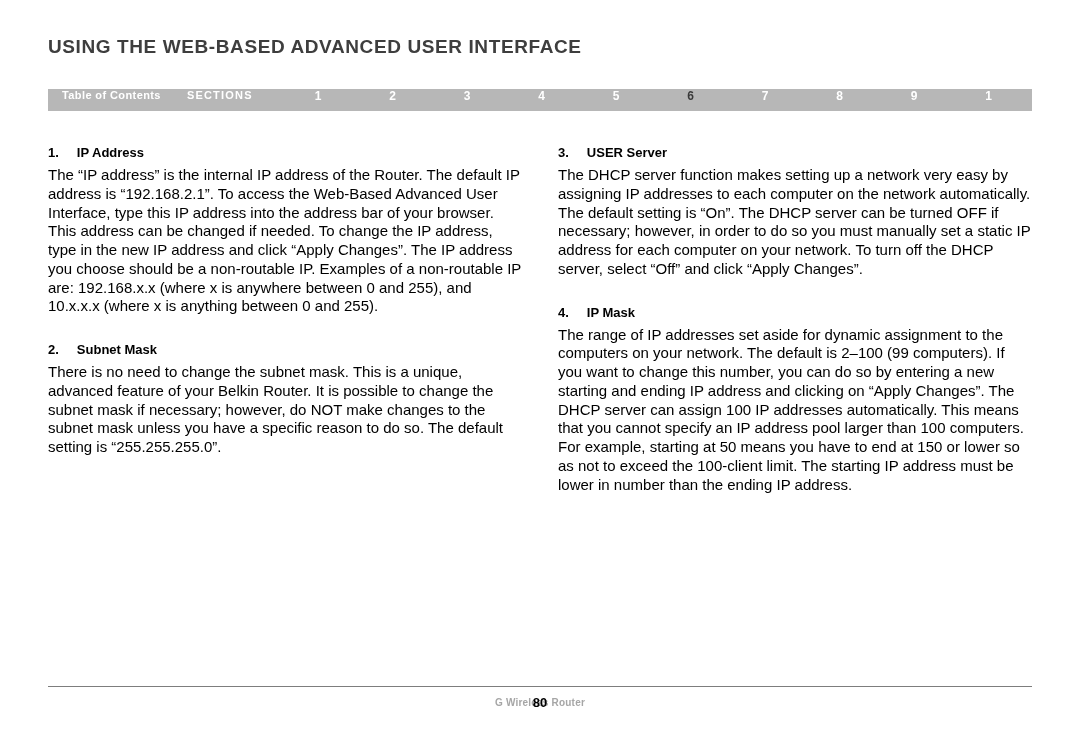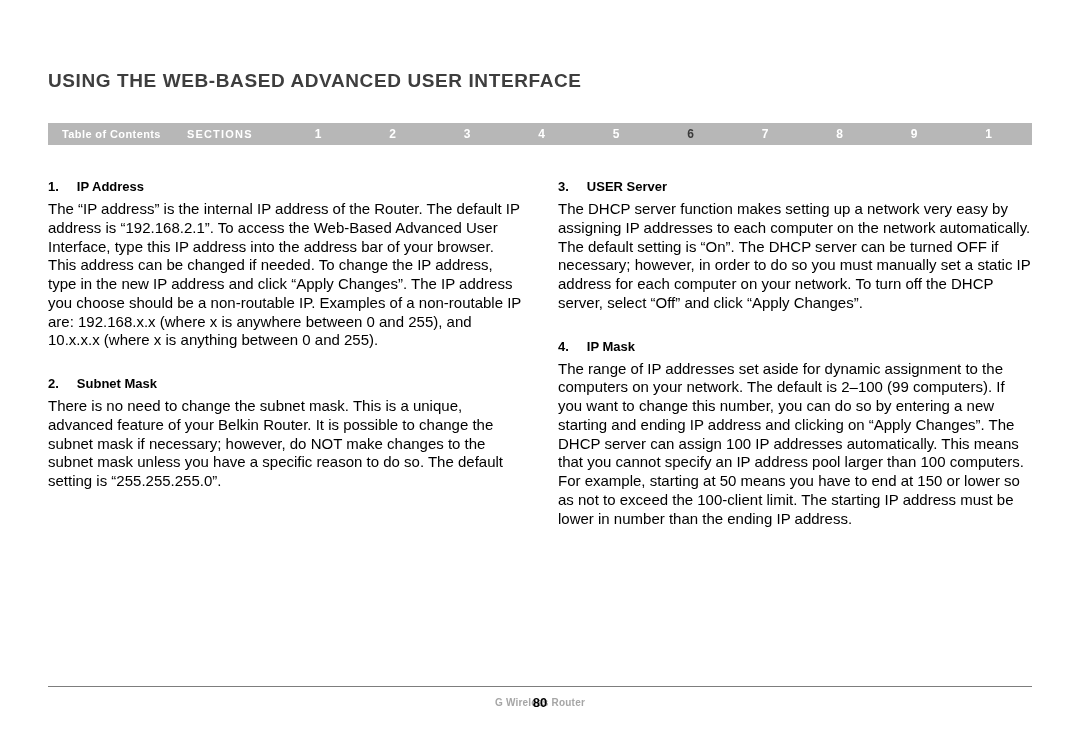--- a/index.html
+++ b/index.html
@@ -9,33 +9,33 @@
     height: 756px;
     background: #ffffff;
     font-family: Arial, Helvetica, sans-serif;
     color: #000000;
   }
   .page {
     position: relative;
     width: 1080px;
     height: 756px;
     box-sizing: border-box;
-    padding: 70px 48px 0 48px;
+    padding: 36px 48px 0 48px;
   }
   .page-title {
     font-size: 19px;
     font-weight: bold;
     letter-spacing: 0.6px;
     color: #3e3e3e;
     margin: 0 0 18px 0;
     text-transform: uppercase;
   }
   .nav-bar {
     display: flex;
-    align-items: center;
+    align-items: flex-start;
     height: 22px;
     background: #b7b7b7;
     color: #ffffff;
     font-size: 11px;
     font-weight: bold;
     margin-top: 31px;
   }
   .nav-toc {
     padding: 0 14px;
     display: flex;

